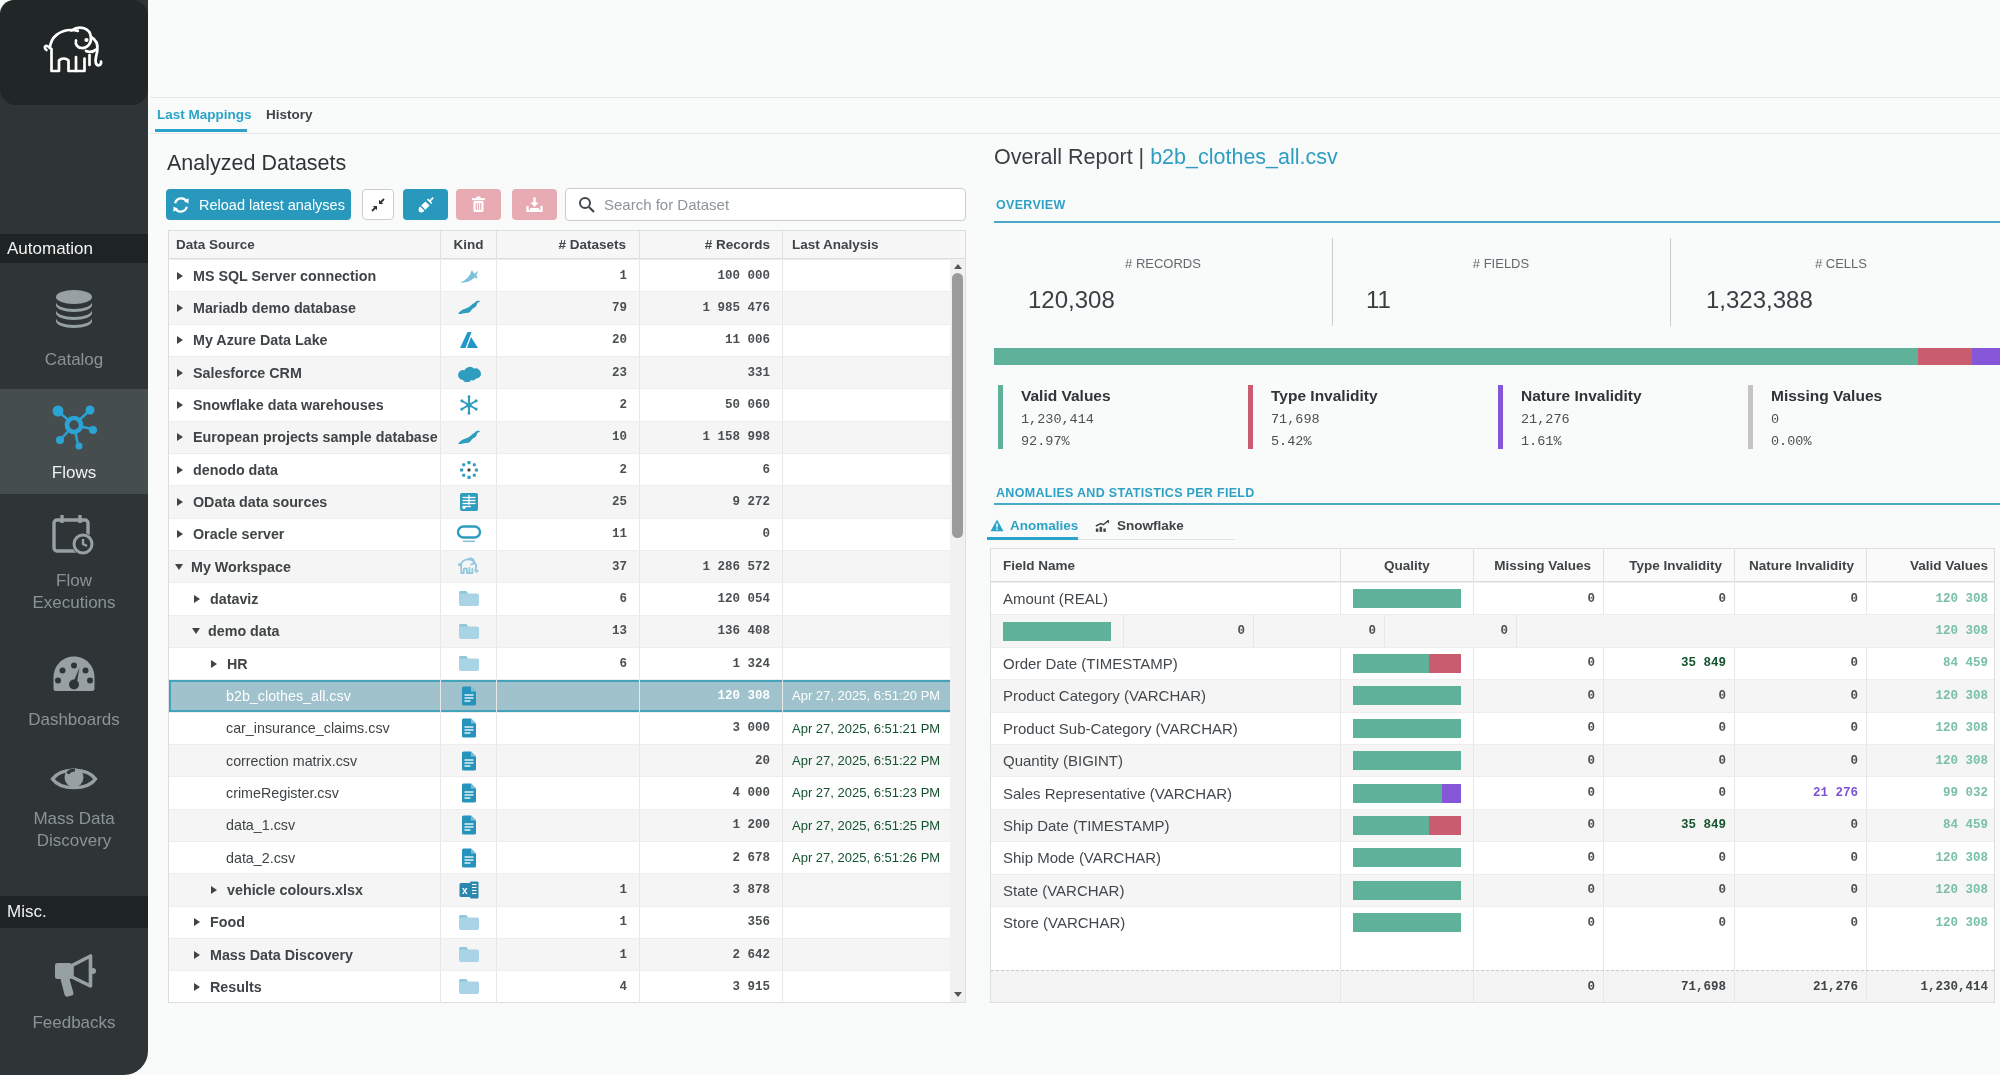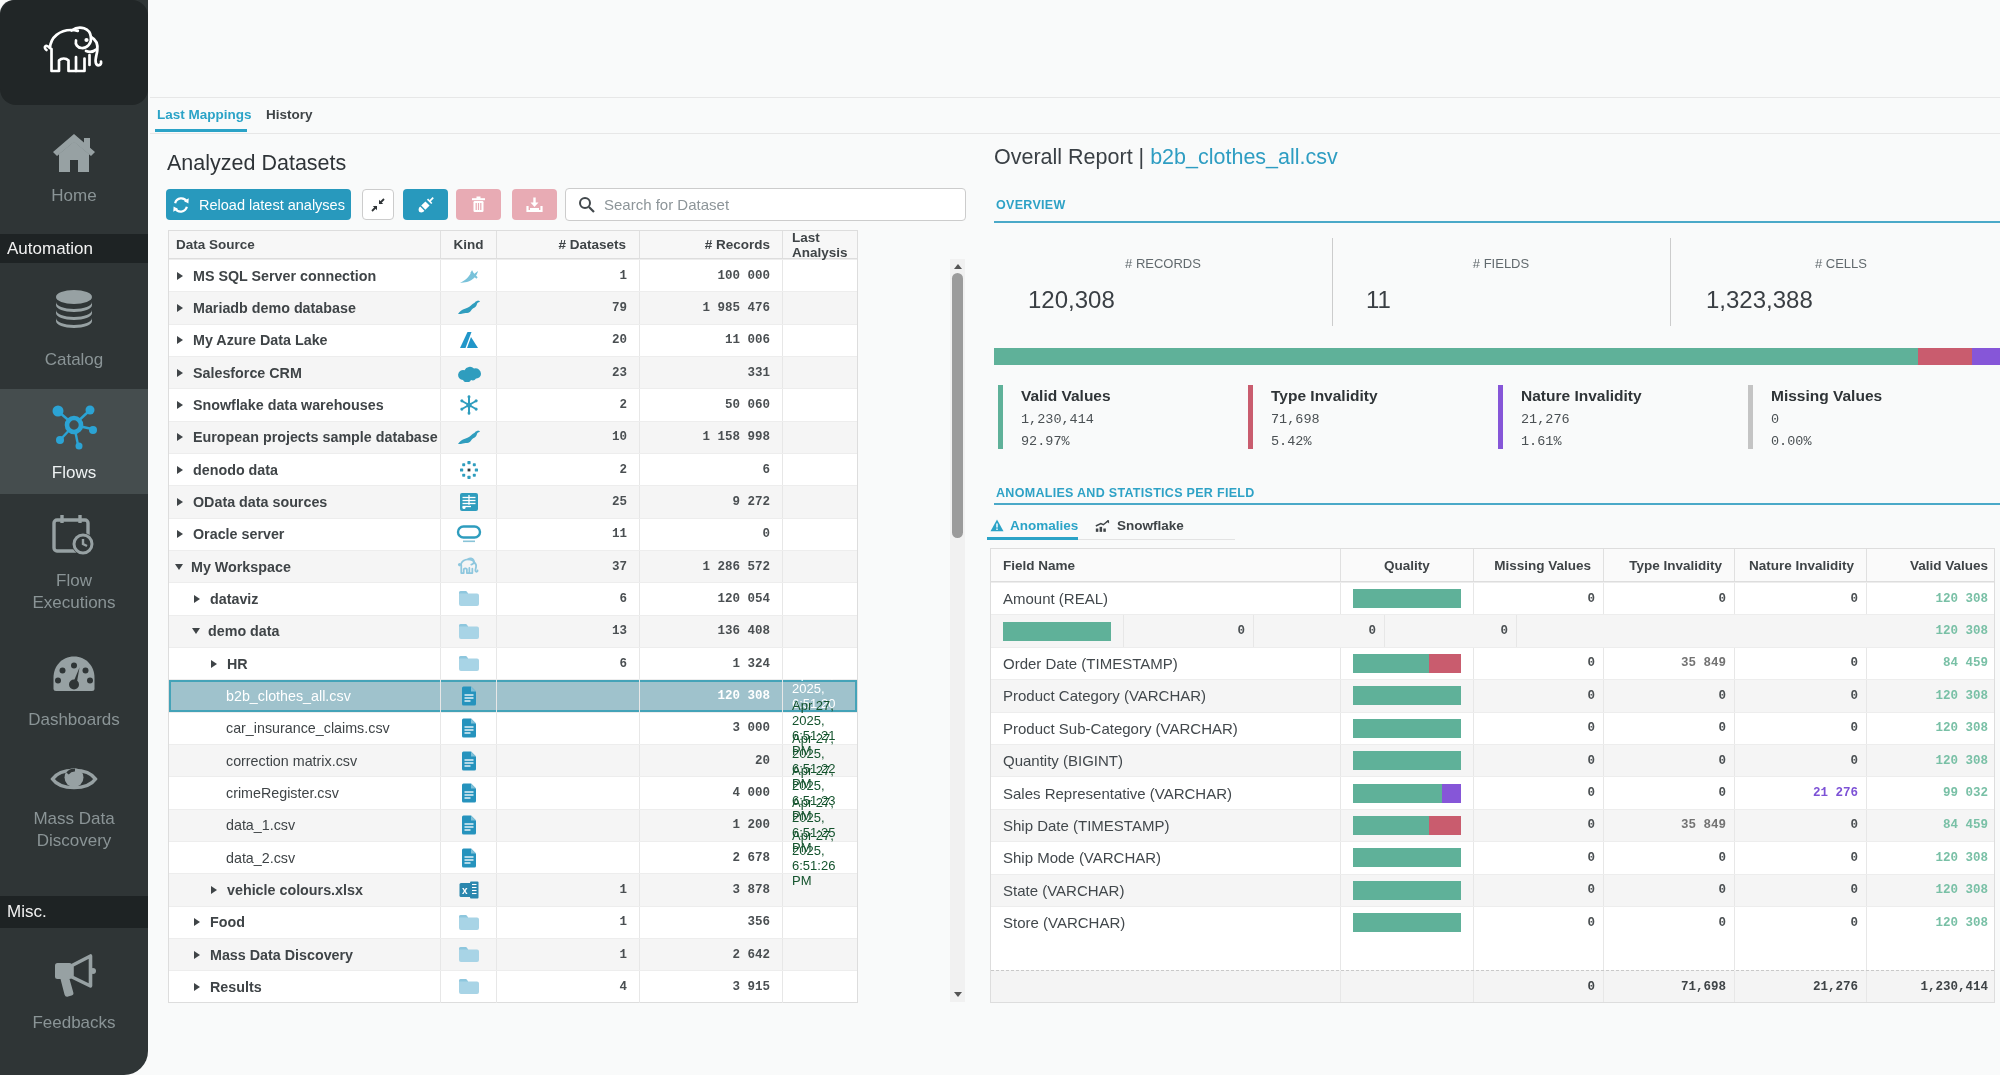--- a/index.html
+++ b/index.html
@@ -21,21 +21,21 @@
 #lefthead{position:absolute;left:167px;top:151px;font-size:21.5px;color:#2f3438}
 
 .btn{position:absolute;top:189px;height:31px;border-radius:4px;display:flex;align-items:center;justify-content:center}
 #btn-reload{left:166px;width:185px;background:#2899bd;color:#fff;font-size:14.5px}
 #btn-w{left:362px;width:32px;background:#fff;border:1px solid #ccc}
 #btn-t{left:403px;width:45px;background:#2899bd}
 #btn-p1{left:456px;width:45px;background:#e8abb4}
 #btn-p2{left:512px;width:45px;background:#e8abb4}
 #search{position:absolute;left:565px;top:188px;width:401px;height:33px;border:1px solid #ccc;border-radius:4px;display:flex;align-items:center;color:#8d9599;font-size:15px;background:#fff}
 
-#ltable{position:absolute;left:168px;top:230px;width:690px;height:773px;border:1px solid #ddd;background:#fff}
+#ltable{position:absolute;left:168px;top:230px;width:798px;height:773px;border:1px solid #ddd;background:#fff}
 #lhead{display:flex;height:28px;background:#f7f7f7;border-bottom:1px solid #ddd;font-size:13.5px;font-weight:700;color:#3f4447;align-items:center}
 .lrow{display:flex;height:32.33px;align-items:center;font-size:14.3px;color:#3f4447;font-weight:700;border-top:1px solid #ededed}
 .lrow:first-child{border-top:none}
 .lrow.alt{background:#f5f5f5}
 .c1{width:272px;height:100%;display:flex;align-items:center;border-right:1px solid #e7e7e7;white-space:nowrap;overflow:hidden}
 .c2{width:56px;height:100%;display:flex;align-items:center;justify-content:center;border-right:1px solid #e7e7e7}
 .c3,.c4{width:143px;height:100%;display:flex;align-items:center;justify-content:flex-end;padding-right:12px;border-right:1px solid #e7e7e7;font-family:"Liberation Mono",monospace;font-weight:700;font-size:12.5px;color:#4a4f52}
 .c5{flex:1;height:100%;display:flex;align-items:center;padding-left:9px;font-size:13px;font-weight:400;color:#14532d}
 .hc{border-right:1px solid #e0e0e0;height:100%;display:flex;align-items:center}
 .ar{width:0;height:0;border-left:6px solid #3f4447;border-top:4.5px solid transparent;border-bottom:4.5px solid transparent;margin-right:10px;flex:none}
@@ -68,21 +68,21 @@
 #rhead{display:flex;height:33px;background:#fafafa;border-bottom:1px solid #ddd;font-size:13.5px;font-weight:700;color:#3f4447;align-items:center}
 .rrow{display:flex;height:32.4px;align-items:center;font-size:15px;color:#42484c;border-top:1px solid #ededed}
 .rrow.alt{background:#f5f5f5}
 .r1{width:350px;height:100%;display:flex;align-items:center;padding-left:12px;border-right:1px solid #e7e7e7;white-space:nowrap;overflow:hidden}
 .r2{width:133px;height:100%;display:flex;align-items:center;border-right:1px solid #e7e7e7}
 .r3{width:130px}.r4{width:131px}.r5{width:132px}.r6{flex:1}
 .r3,.r4,.r5,.r6{height:100%;display:flex;align-items:center;justify-content:flex-end;padding-right:8px;border-right:1px solid #e7e7e7;font-family:"Liberation Mono",monospace;font-weight:700;font-size:12.5px;color:#4a4f52}
 .r6{border-right:none;padding-right:6px}
 .qbx{width:108px;height:19px;margin-left:12px;display:flex}
 .gseg{background:#5fb199}.rseg{background:#c95c6e}.pseg{background:#8656d8}
-.num-g{color:#79c0a6}.num-r{color:#737373}.num-p{color:#7d52d6}
+.num-g{color:#79c0a6}.num-r{color:#14532d}.num-p{color:#7d52d6}
 #rfoot{display:flex;height:32px;background:#f4f4f4;border-top:1px dashed #c9c9c9;align-items:center}
 #rblank{display:flex;height:32px;background:#fff;align-items:center}
 </style>
 </head>
 <body>
 <div id="app">
   <div id="sidebar"></div>
   <div id="flows-active"></div>
   <div id="logobox">
     <svg style="position:absolute;left:40px;top:24px" width="68" height="56" viewBox="0 0 68 56" fill="none" stroke="#fff" stroke-width="2.7" stroke-linecap="round" stroke-linejoin="round">
@@ -91,28 +91,20 @@
       <path d="M31.5 6.5 C40 0.5 50 4.5 51 13 C51.8 19.5 47 24.5 41.5 24 C37.5 23.6 35 20.5 36 16.5"></path>
       <path d="M51 13 C56 15.5 58 21 57.3 26.5 C56.8 31 54.8 35 55.8 38.8 C56.8 42.6 62 41.8 61 37.5"></path>
       <path d="M46 27 C49.5 28.4 53.5 27.8 56.5 25.4"></path>
       <path d="M11.5 25 L11.5 47 L19 47 L19 36.5 C21.5 33.8 26 33.8 28.5 36.5 L28.5 47 L36 47 L36 33"></path>
       <path d="M36 47 L44.5 47 L44.5 34.5"></path>
       <path d="M49.5 31 L49.5 41"></path>
       <circle cx="46.5" cy="16" r="2.1" fill="#fff" stroke="none"></circle>
     </svg>
   </div>
 
-  <div class="sitem" style="top:132px">
-    <svg width="46" height="42" viewBox="0 0 46 42">
-      <path d="M23 2 L44 20 L40 24 L23 10 L6 24 L2 20 Z" fill="#97a1a3"></path>
-      <path d="M8 22 L23 9.5 L38 22 L38 40 L27 40 L27 28 L19 28 L19 40 L8 40 Z" fill="#97a1a3"></path>
-      <rect x="33" y="6" width="6" height="10" fill="#97a1a3"></rect>
-    </svg>
-    <div class="lab">Home</div>
-  </div>
 
   <div class="sstrip" style="top:234px;height:29px">Automation</div>
 
   <div class="sitem" style="top:288px">
     <svg width="50" height="50" viewBox="0 0 50 50">
       <ellipse cx="25" cy="9" rx="18" ry="7" fill="#97a1a3"></ellipse>
       <path d="M7 14 C7 18 15 21 25 21 C35 21 43 18 43 14 L43 17 C43 21 35 24 25 24 C15 24 7 21 7 17 Z" fill="#97a1a3"></path>
       <path d="M7 22 C7 26 15 29 25 29 C35 29 43 26 43 22 L43 25 C43 29 35 32 25 32 C15 32 7 29 7 25 Z" fill="#97a1a3"></path>
       <path d="M7 30 C7 34 15 37 25 37 C35 37 43 34 43 30 L43 33 C43 37 35 40 25 40 C15 40 7 37 7 33 Z" fill="#97a1a3"></path>
     </svg>

